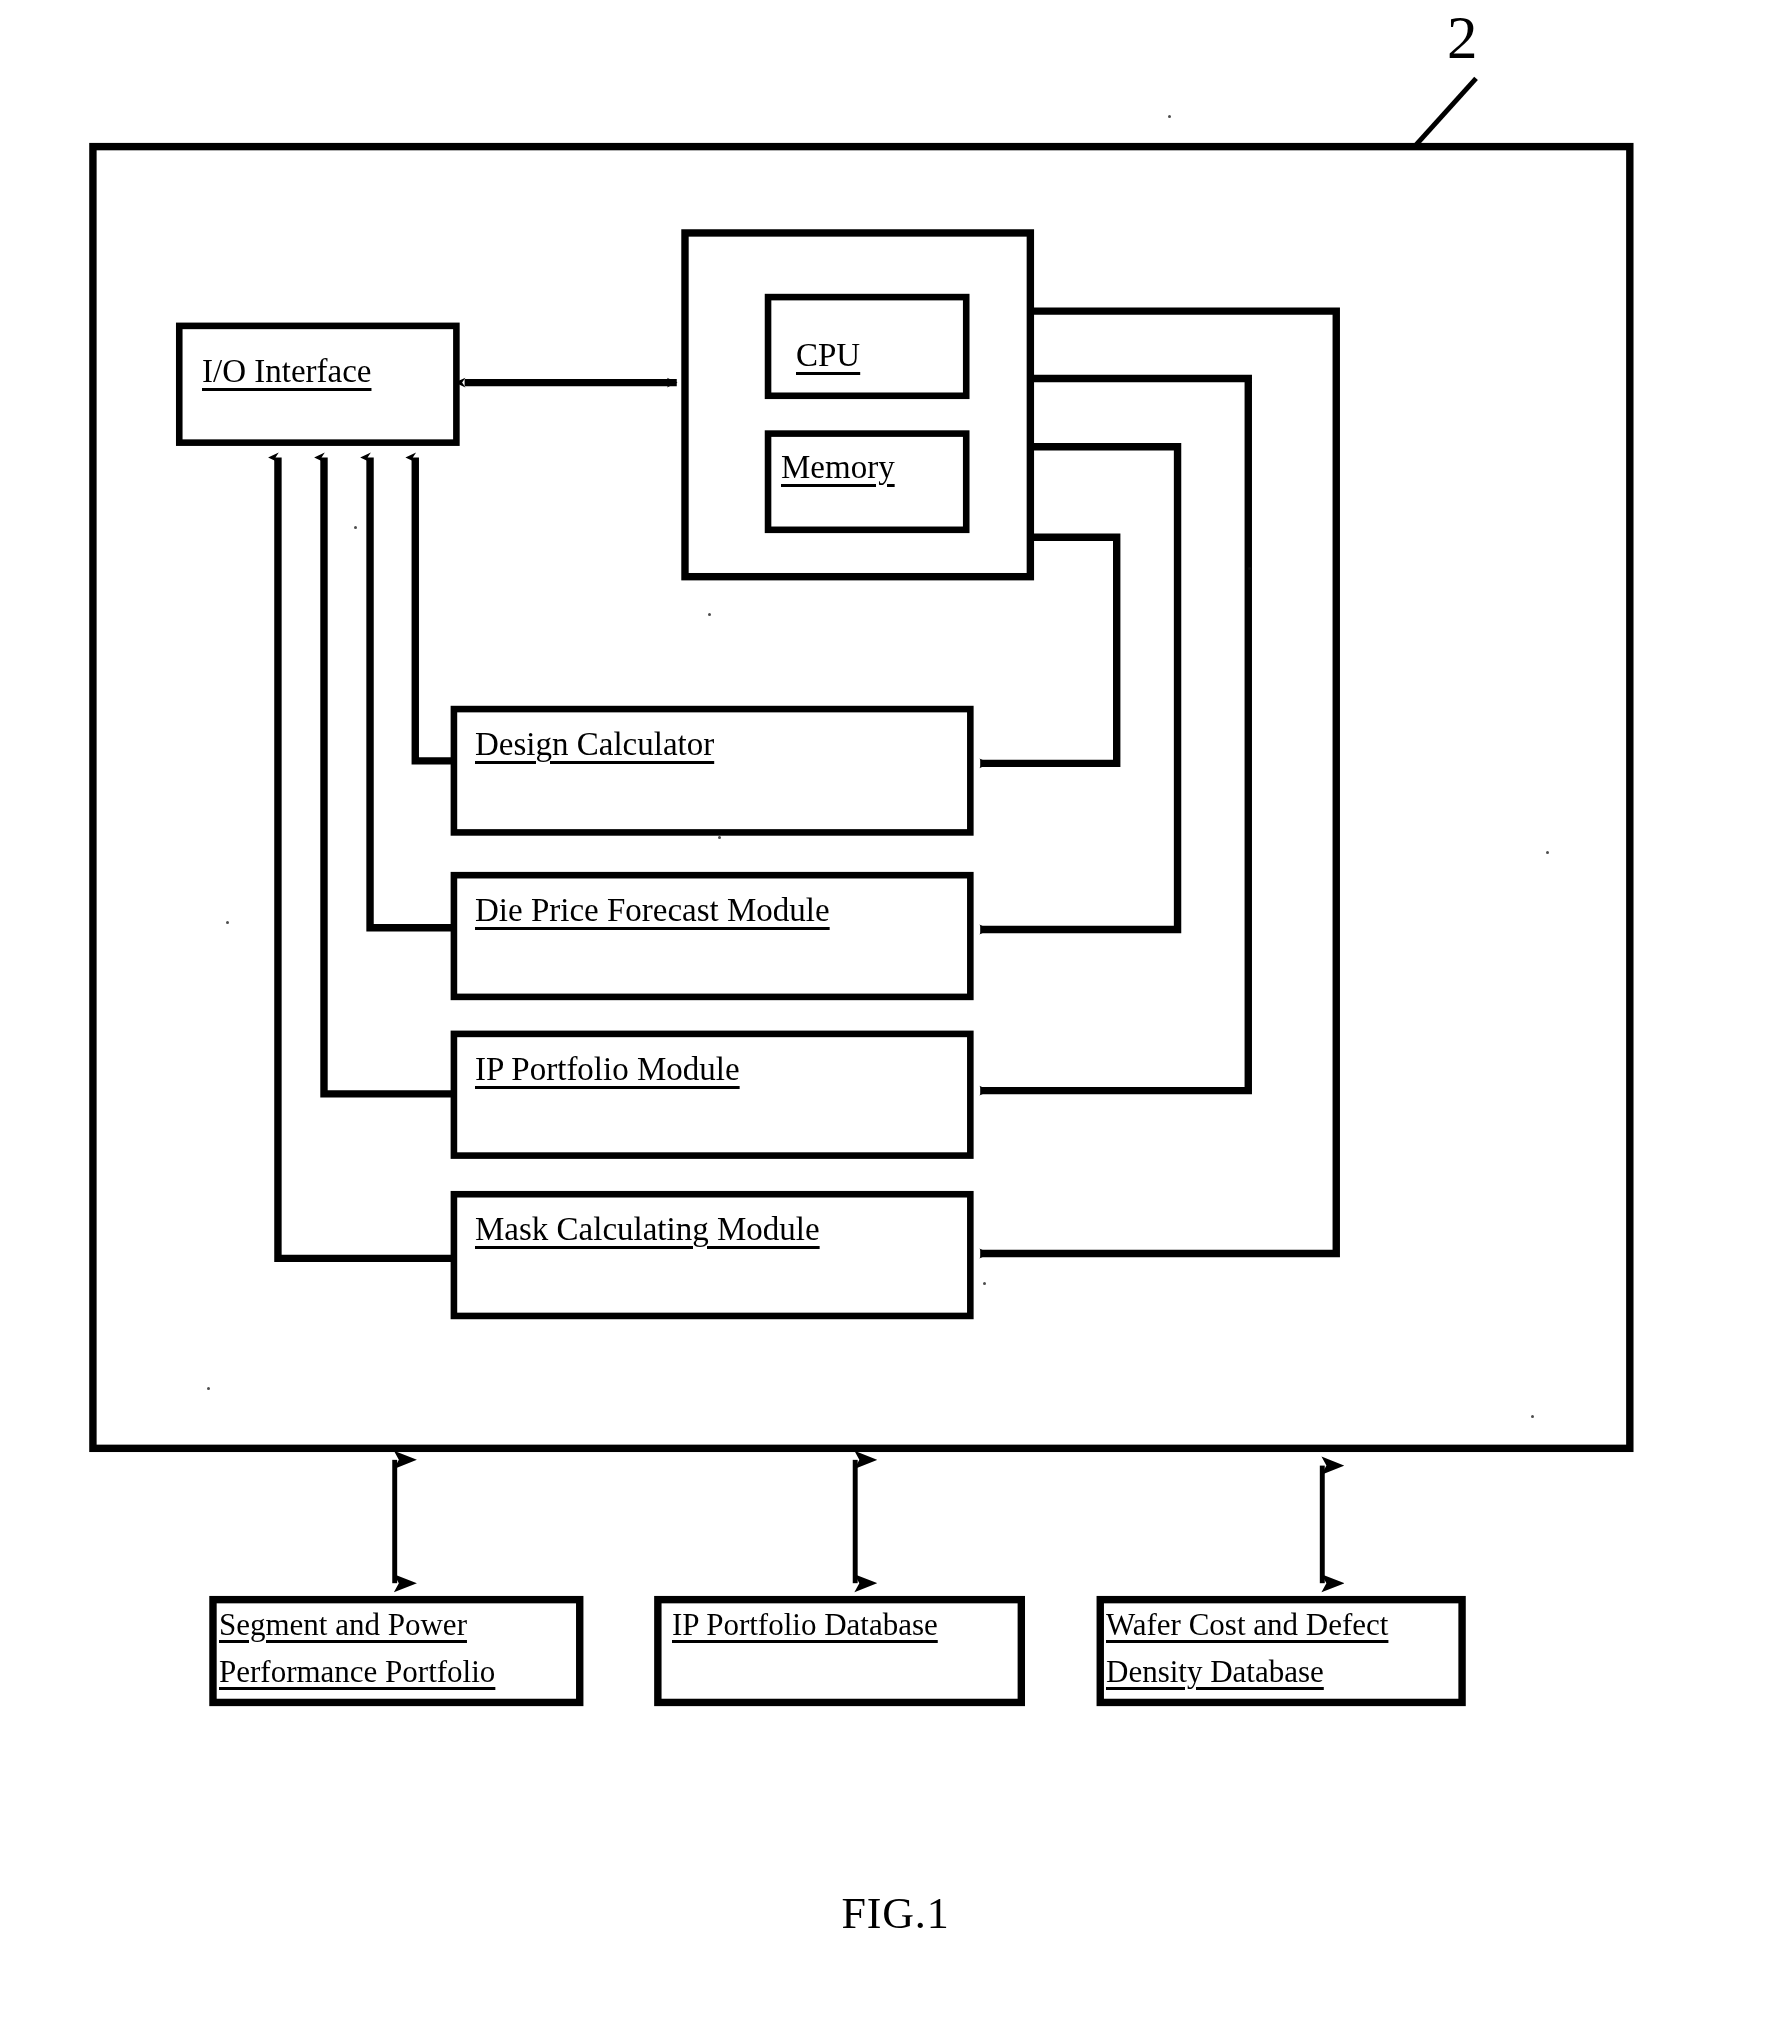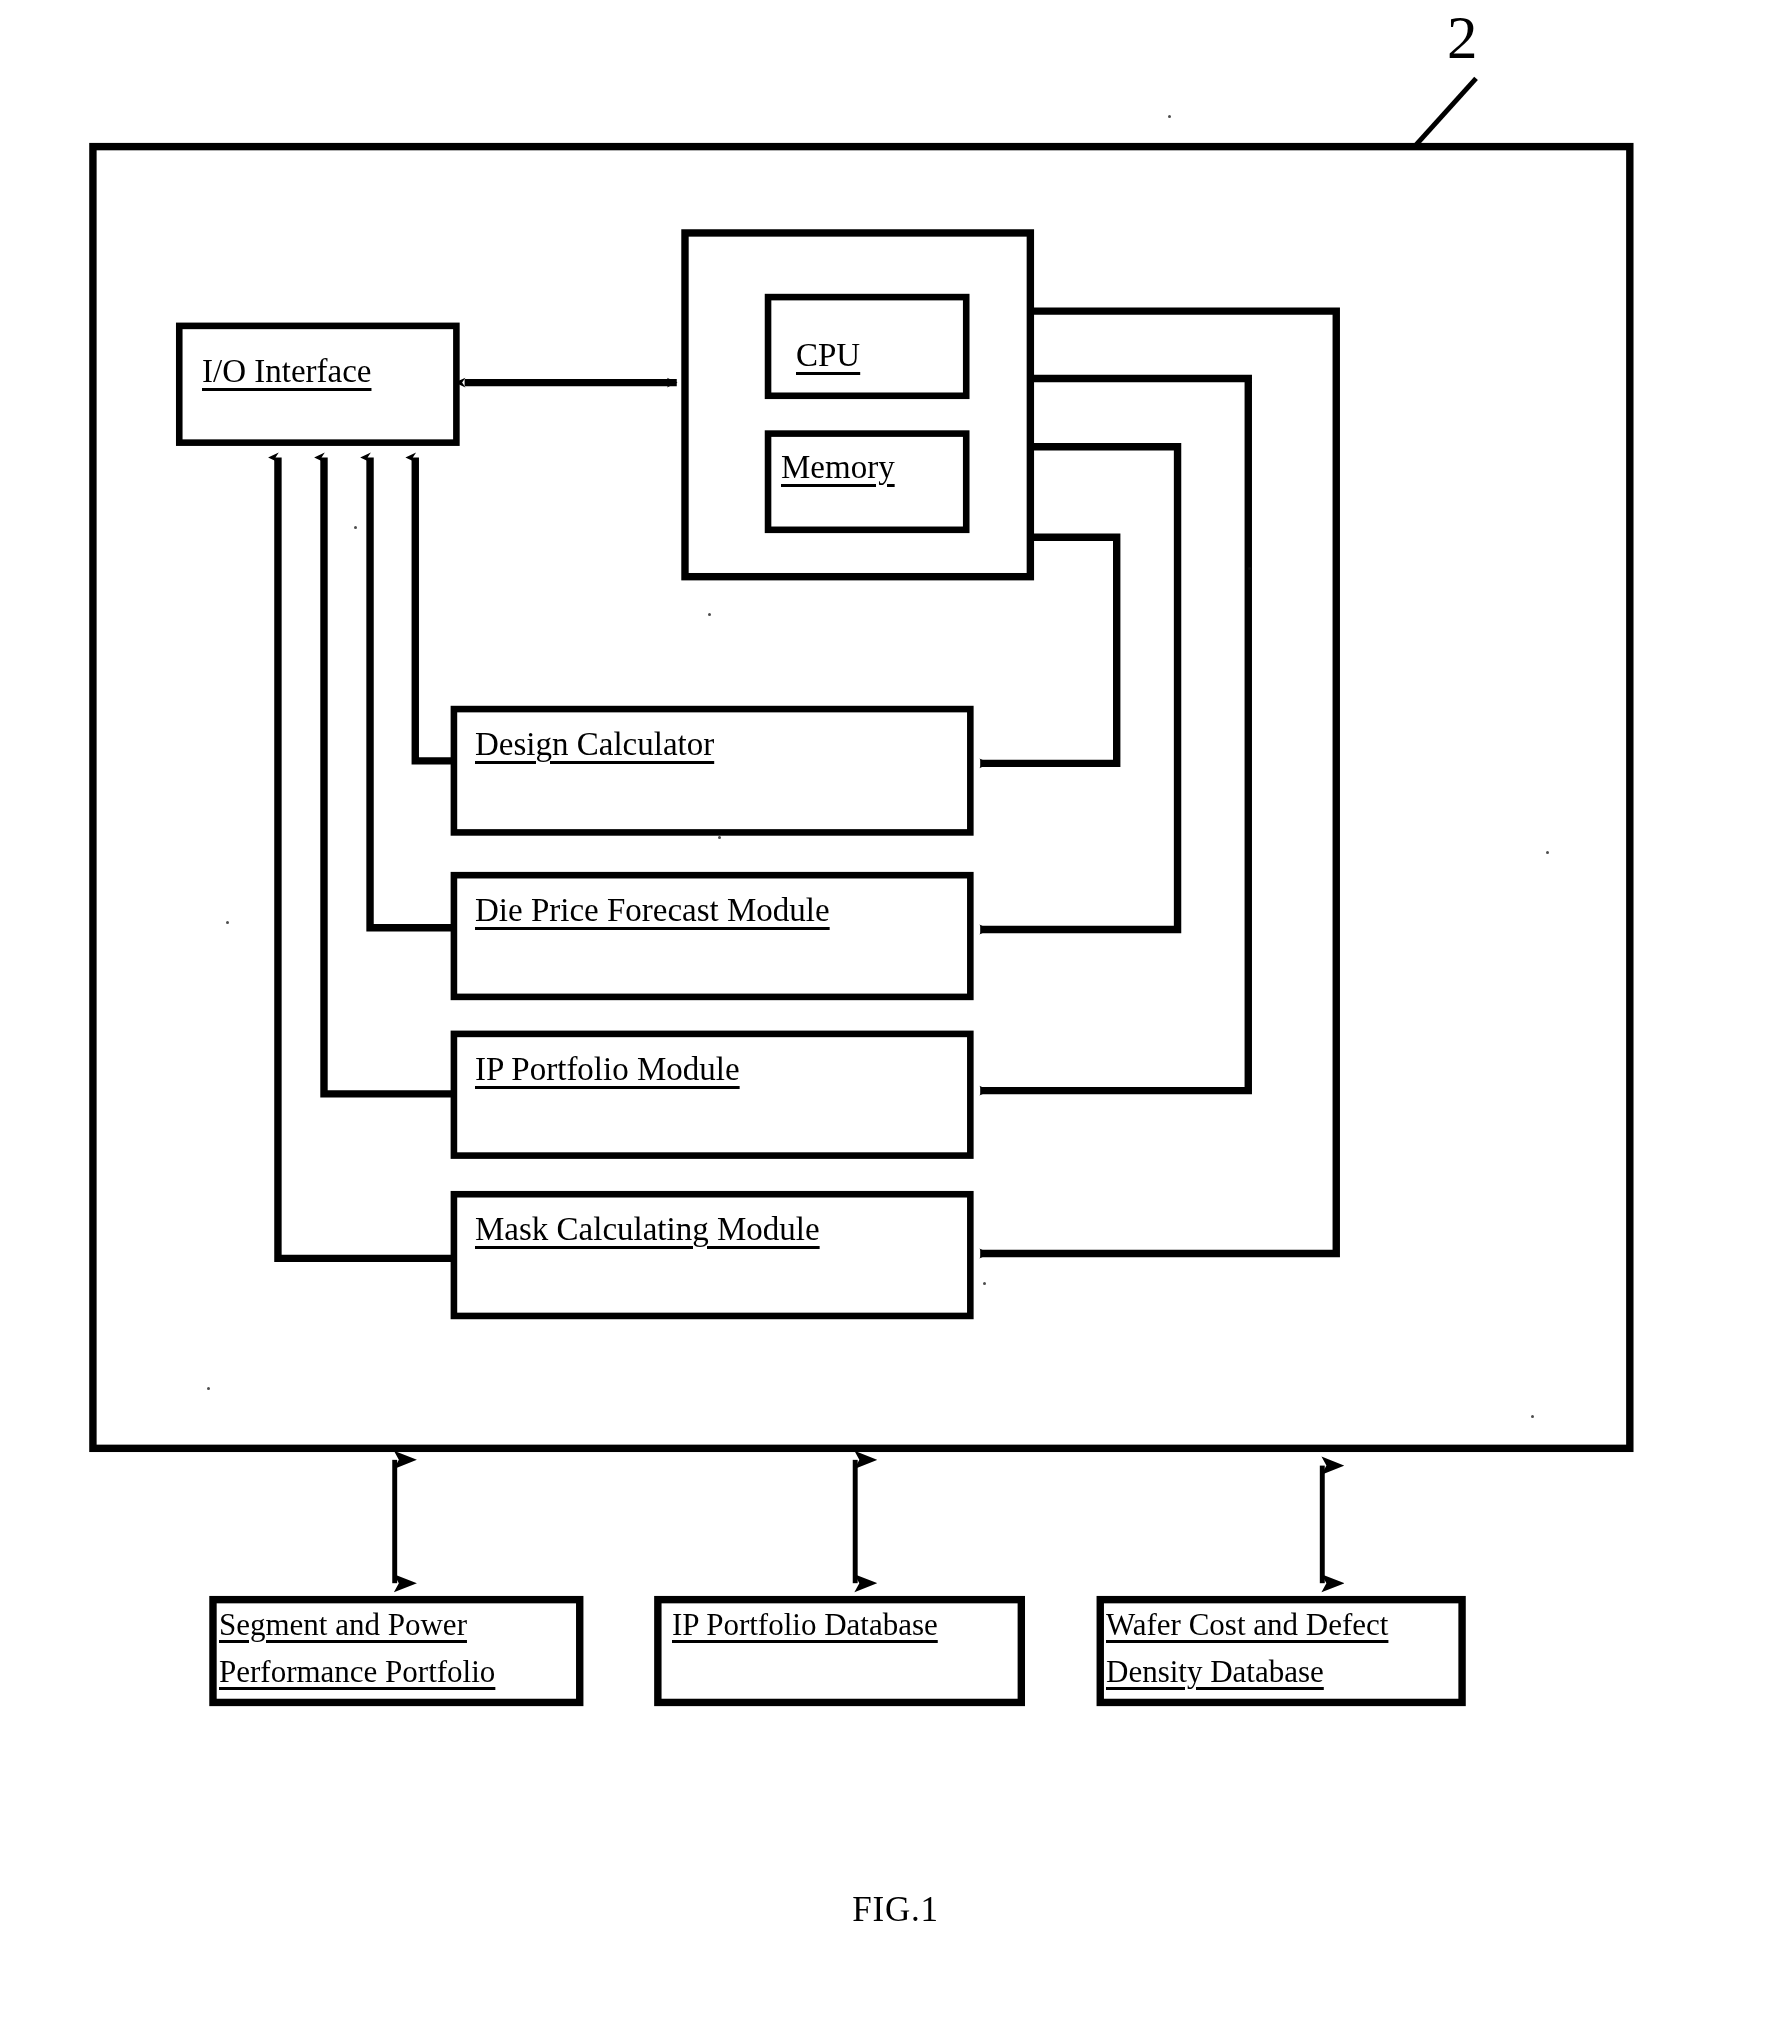--- a/index.html
+++ b/index.html
@@ -41,21 +41,21 @@
     text-decoration-thickness: 3.3px;
     text-underline-offset: 5px;
     text-align: right;
   }
   #ref-numeral {
     font-size: 61px;
     left: 1447px;
     top: 6.6px;
   }
   #fig-caption {
-    font-size: 35px;
+    font-size: 44px;
     left: 0px;
     top: 1892px;
     width: 1791px;
     text-align: center;
     letter-spacing: 0.8px;
   }
   .speck {
     position: absolute;
     background: #111;
     border-radius: 50%;

